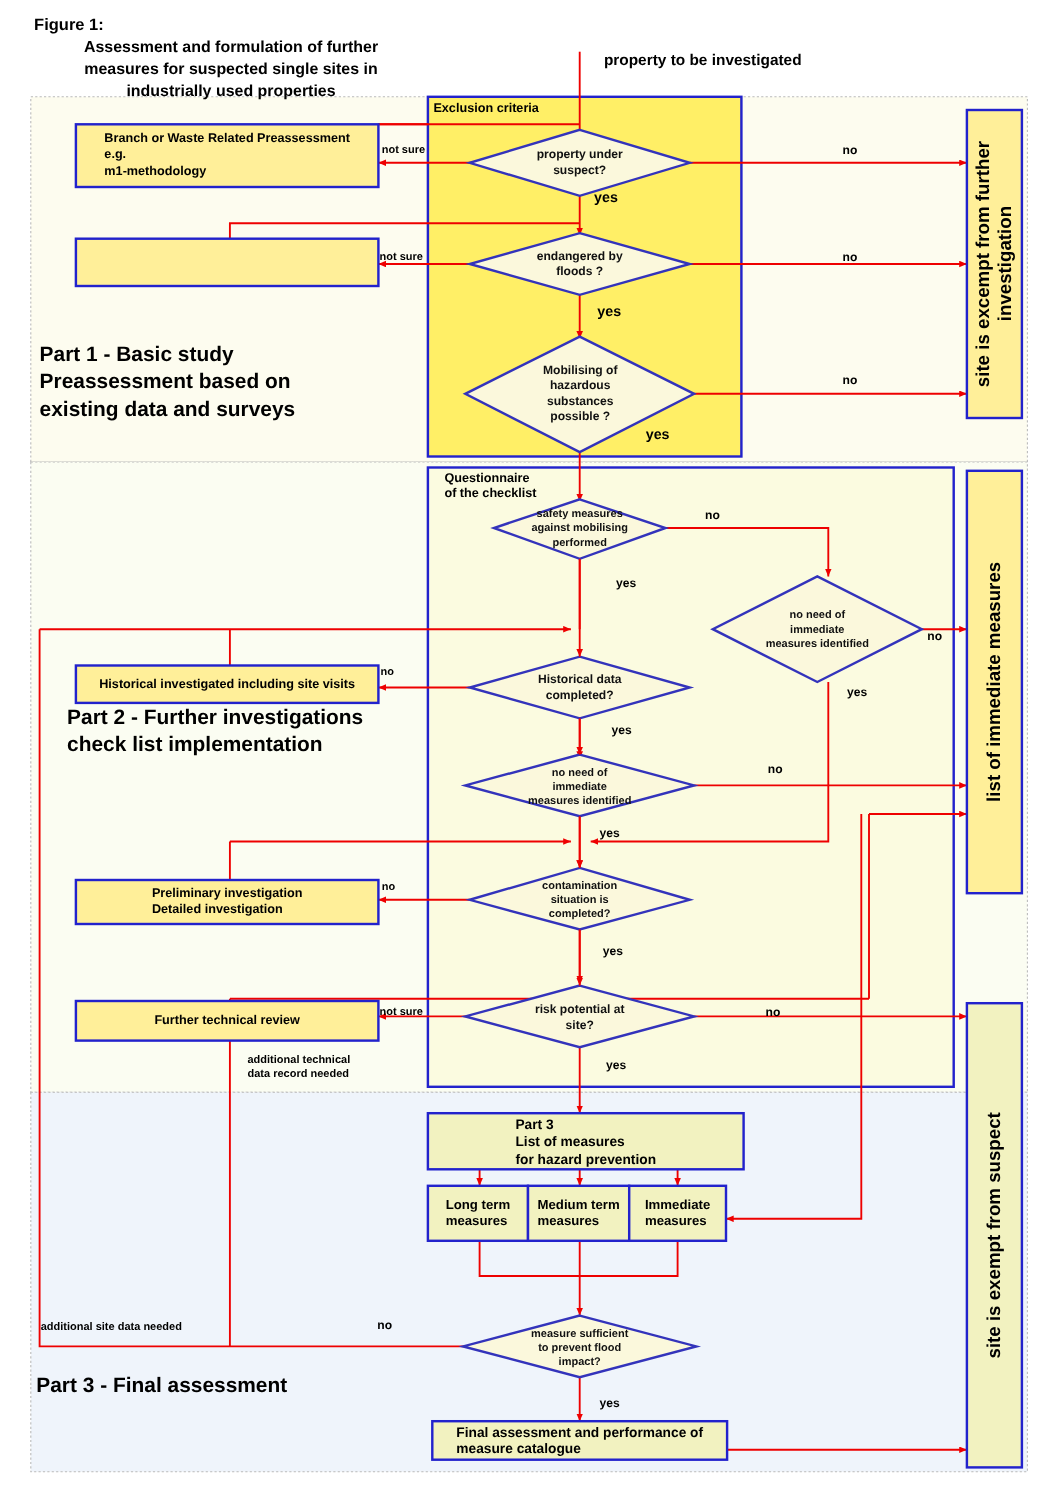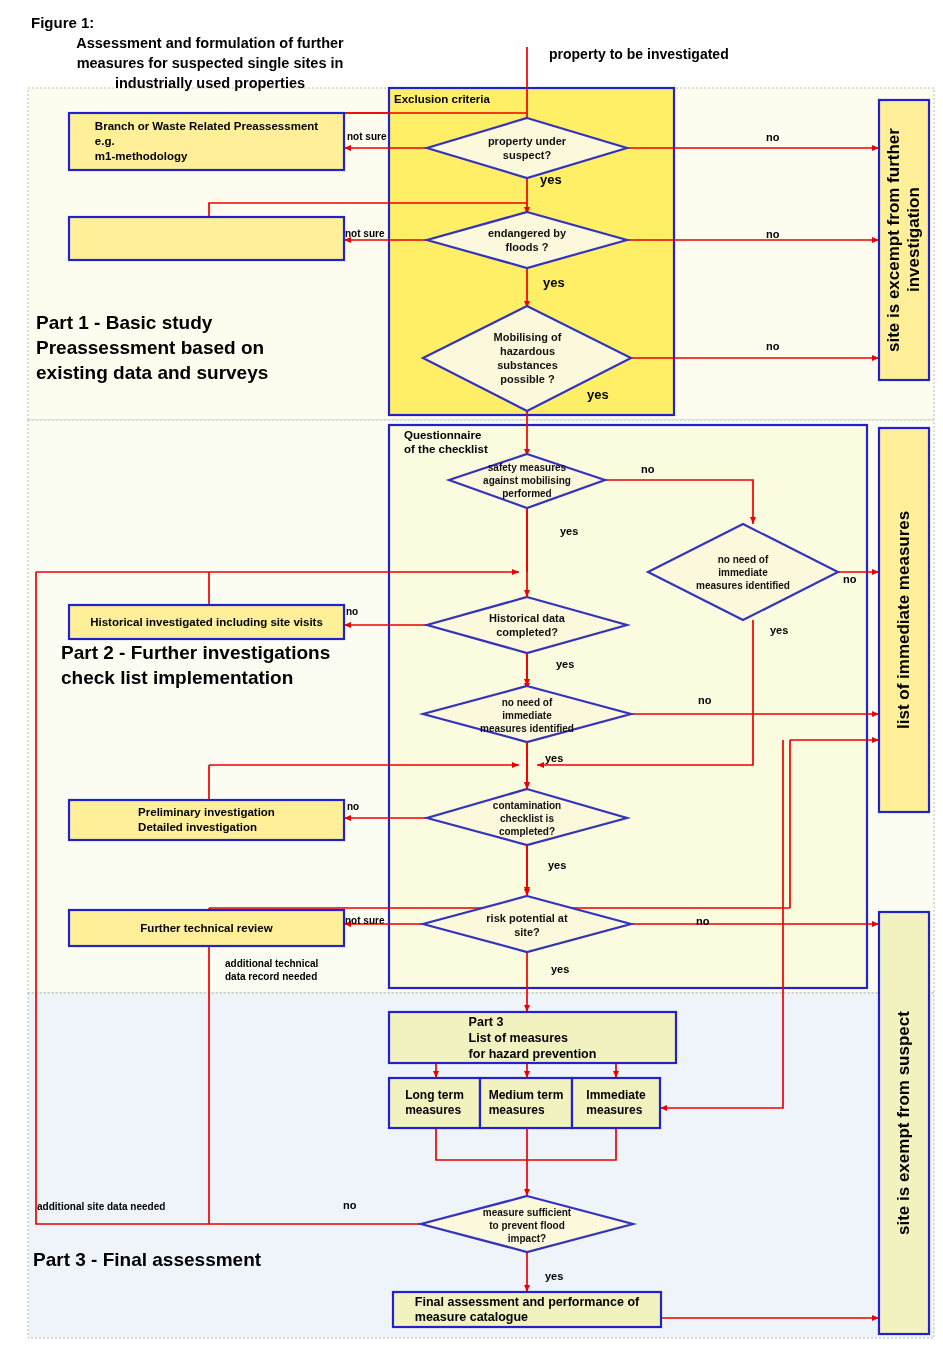--- a/index.html
+++ b/index.html
@@ -219,21 +219,21 @@
 possible ?</div>
   <div class="diatxt" style="left:673px;top:551px;width:140px;height:42px;white-space:pre-line;">no need of
 immediate
 measures identified</div>
   <div class="diatxt big" style="left:457px;top:604px;width:140px;height:42px;white-space:pre-line;">Historical data
 completed?</div>
   <div class="diatxt" style="left:457px;top:694px;width:140px;height:42px;white-space:pre-line;">no need of
 immediate
 measures identified</div>
   <div class="diatxt" style="left:462px;top:797px;width:130px;height:42px;white-space:pre-line;">contamination
-checklist is
+situation is
 completed?</div>
   <div class="diatxt big" style="left:457px;top:905px;width:140px;height:40px;white-space:pre-line;">risk potential at
 site?</div>
   <div class="diatxt" style="left:462px;top:1204px;width:130px;height:42px;white-space:pre-line;">measure sufficient
 to prevent flood
 impact?</div>
 
   <div class="edgelbl sm" style="left:347px;top:131px;">not sure</div>
   <div class="edgelbl sm" style="left:345px;top:228px;">not sure</div>
   <div class="edgelbl sm" style="left:345px;top:915px;">not sure</div>

